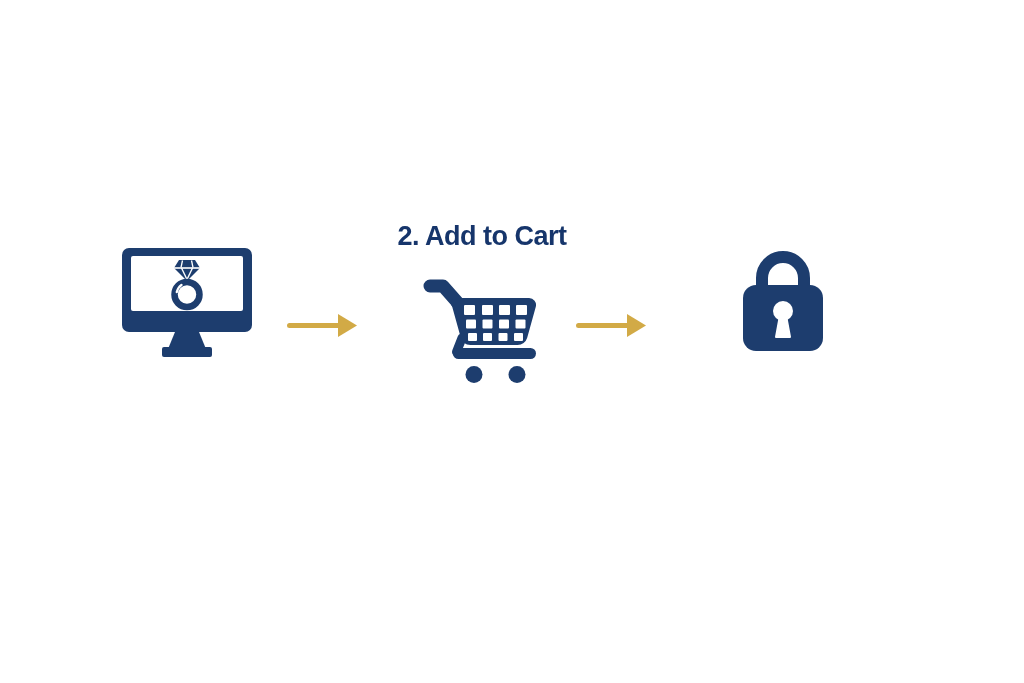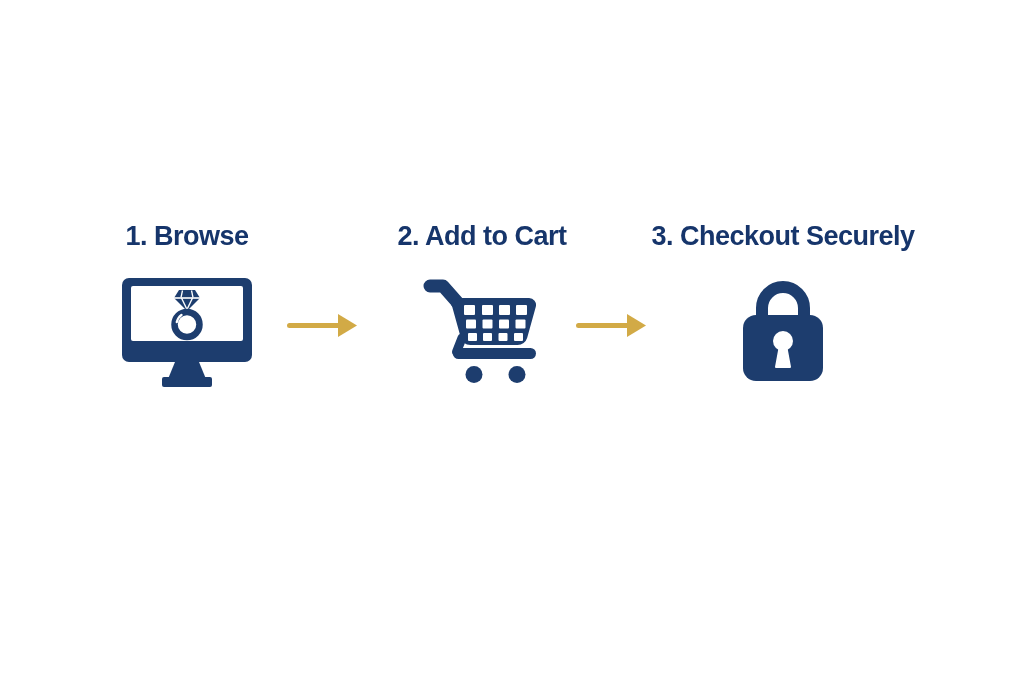--- a/index.html
+++ b/index.html
@@ -34,21 +34,20 @@
   .flow-arrow { position: absolute; top: 312px; color: #d2aa46; }
   .flow-arrow-1 { left: 287px; }
   .flow-arrow-2 { left: 576px; }
 </style>
 </head>
 <body>
 
 <div class="canvas">
 
   <div class="step step-browse">
-    <div class="step-title">1. Browse</div>
     <svg class="icon" width="130" height="111" viewBox="0 0 130 111" aria-hidden="true">
       <rect x="0" y="0" width="130" height="84" rx="7" fill="currentColor"></rect>
       <rect x="9" y="8" width="112" height="55" rx="2" fill="#ffffff"></rect>
       <path d="M53 84 h24 l7 17 h-38 z" fill="currentColor"></path>
       <rect x="40" y="99" width="50" height="10" rx="2" fill="currentColor"></rect>
       <polygon points="52,20 57,12 73,12 78,20 65,33" fill="currentColor"></polygon>
       <line x1="52" y1="20" x2="78" y2="20" stroke="#ffffff" stroke-width="1.6"></line>
       <line x1="59.5" y1="20" x2="65" y2="31.5" stroke="#ffffff" stroke-width="1.4"></line>
       <line x1="70.5" y1="20" x2="65" y2="31.5" stroke="#ffffff" stroke-width="1.4"></line>
       <line x1="60.5" y1="12.5" x2="59" y2="19.5" stroke="#ffffff" stroke-width="1.3"></line>
@@ -86,21 +85,20 @@
       <circle cx="95" cy="96.5" r="8.5" fill="currentColor"></circle>
     </svg>
   </div>
 
   <svg class="flow-arrow flow-arrow-2" width="70" height="27" viewBox="0 0 70 27" aria-hidden="true">
     <rect x="0" y="11" width="53" height="5" rx="2.5" fill="currentColor"></rect>
     <polygon points="51,2 70,13.5 51,25" fill="currentColor"></polygon>
   </svg>
 
   <div class="step step-checkout">
-    <div class="step-title">3. Checkout Securely</div>
     <svg class="icon" width="80" height="104" viewBox="0 0 80 104" aria-hidden="true">
       <path d="M19 52 V30 a21 21 0 0 1 42 0 V52" fill="none" stroke="currentColor" stroke-width="12"></path>
       <rect x="0" y="37" width="80" height="66" rx="13" fill="currentColor"></rect>
       <circle cx="40" cy="63" r="10" fill="#ffffff"></circle>
       <path d="M36.5 70 h7 L47 89 H33 z" fill="#ffffff" stroke="#ffffff" stroke-width="2" stroke-linejoin="round"></path>
     </svg>
   </div>
 
 </div>
 

